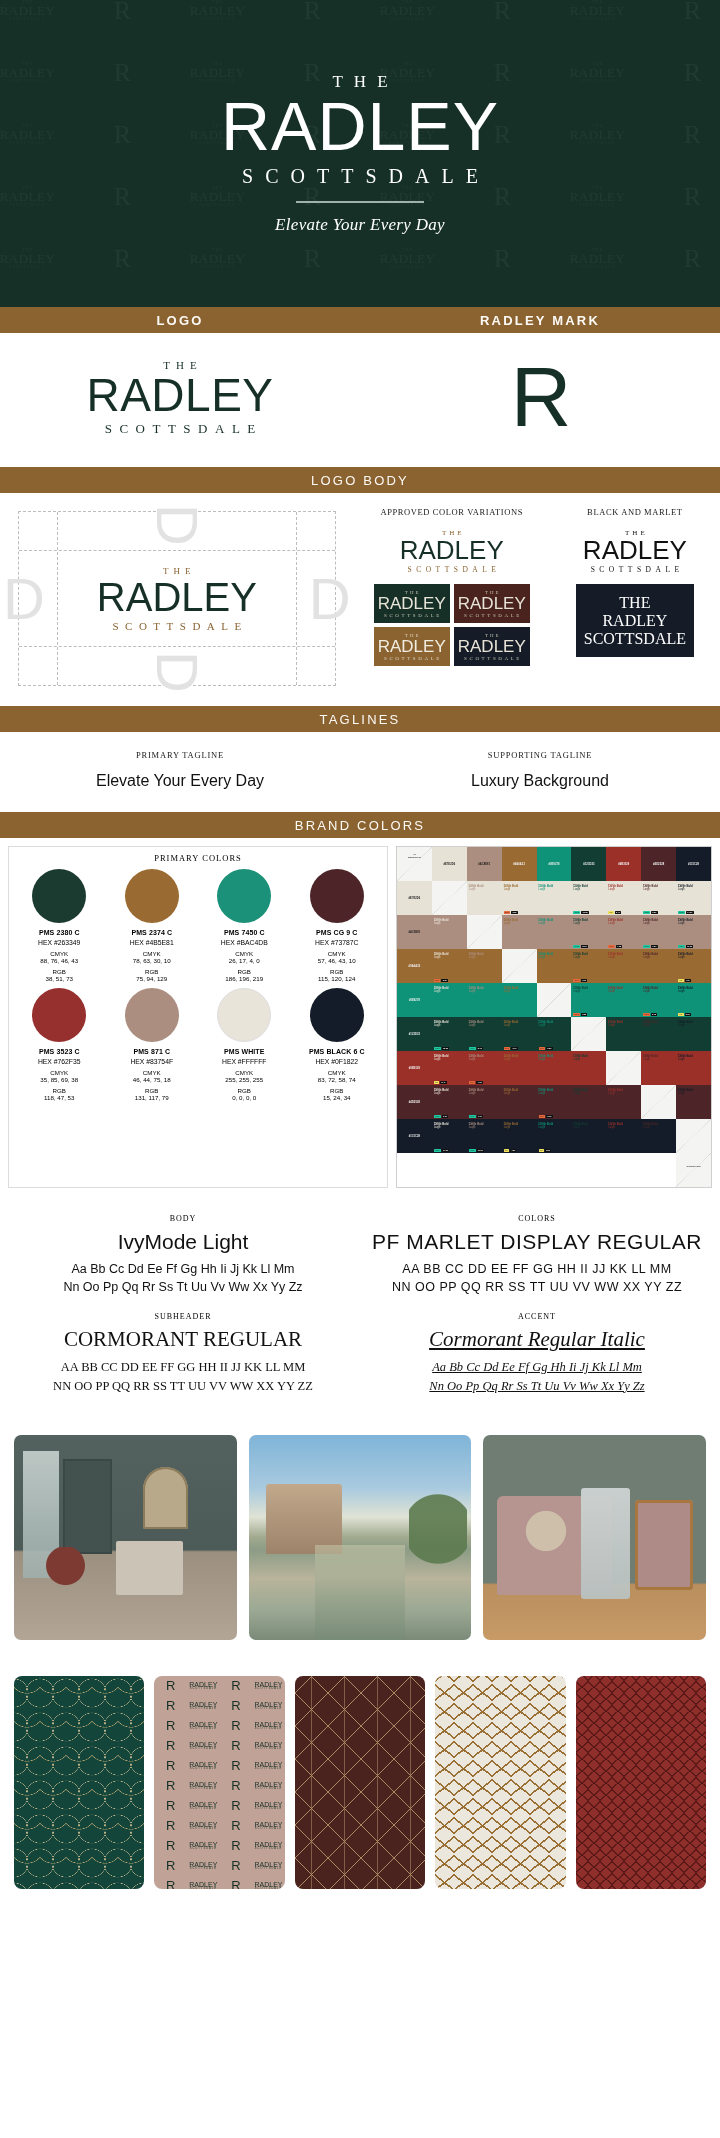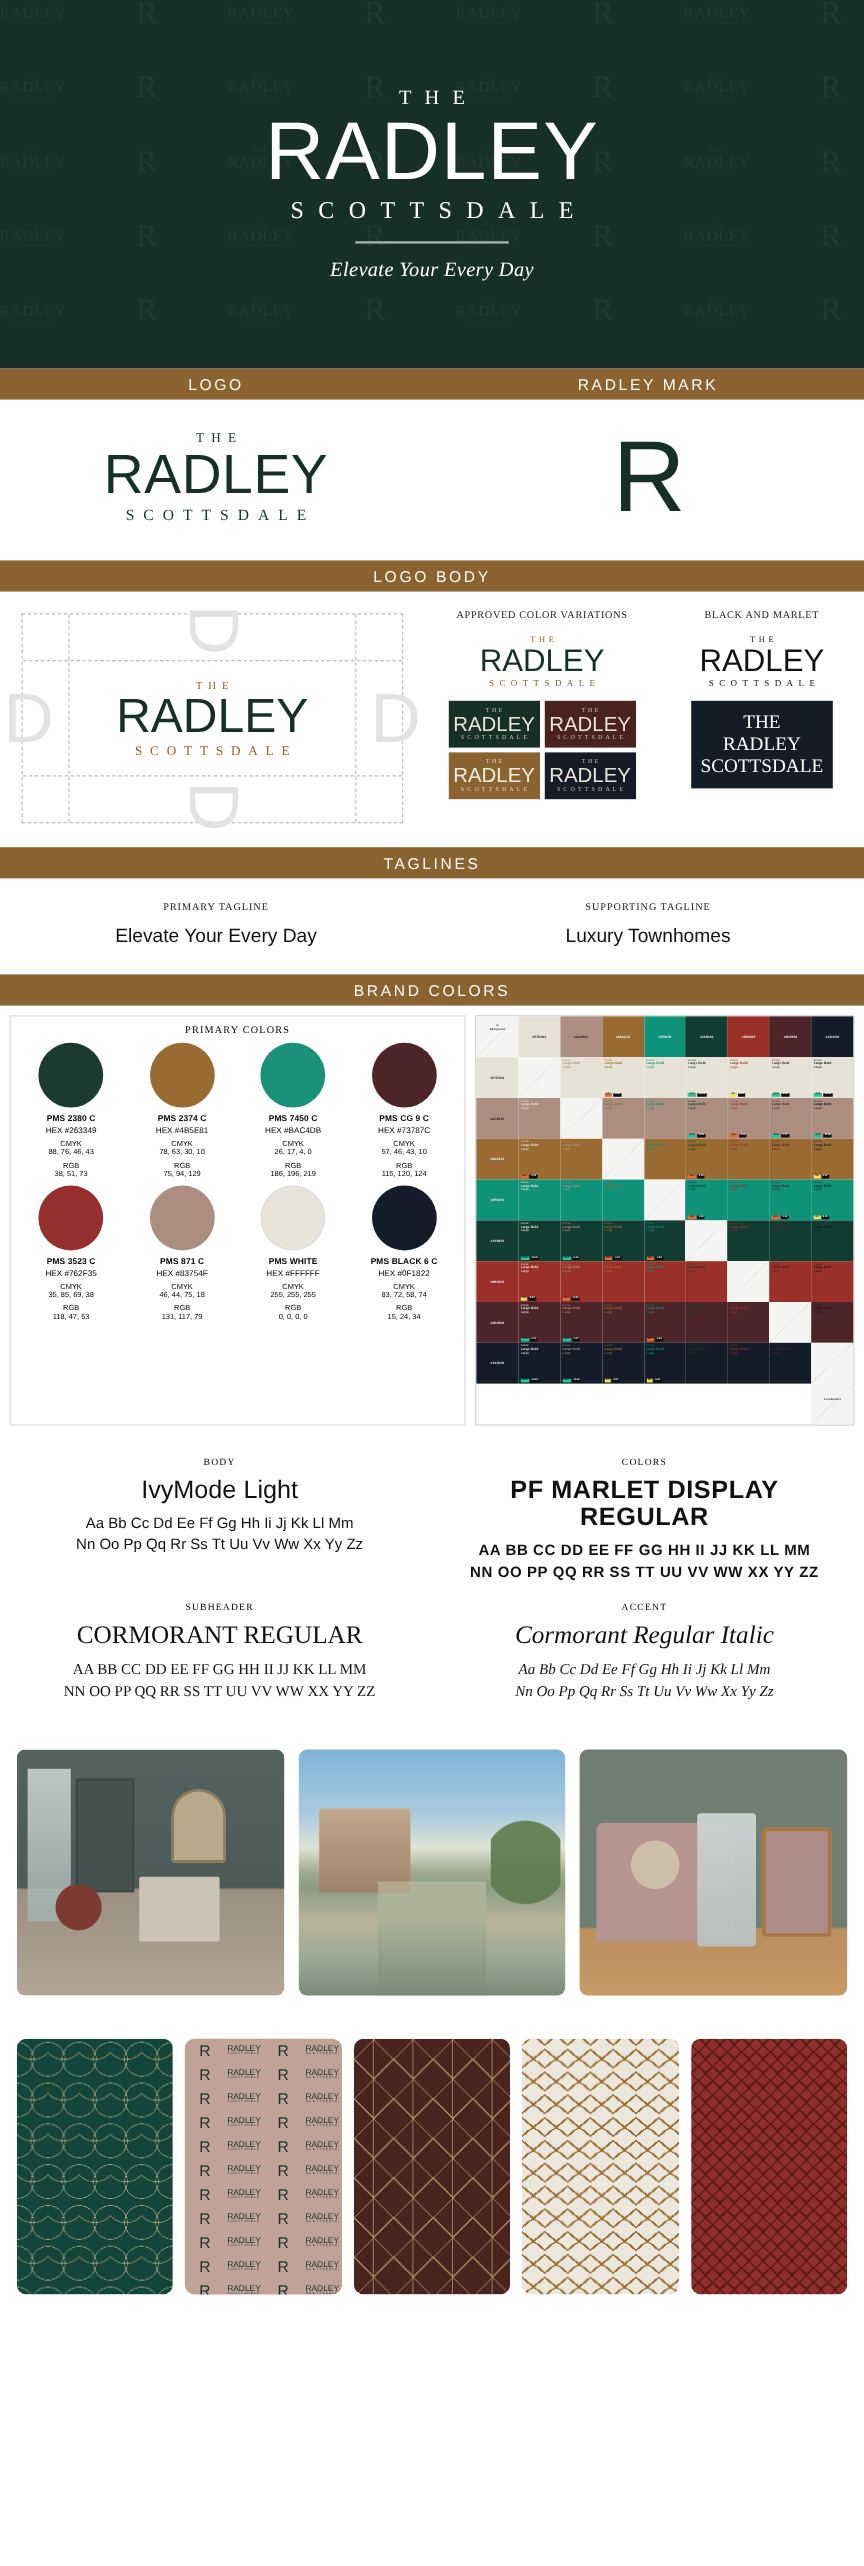--- a/index.html
+++ b/index.html
@@ -60,21 +60,21 @@
 
   
   .bar {
     background: #8b6331;
     color: #fdfaf5;
     height: 26px;
     display: flex; align-items: center; justify-content: center;
     font-family: "Liberation Sans", sans-serif;
     font-size: 13px; letter-spacing: 2.2px; font-weight: 400;
   }
-  .bar.split { justify-content: space-between; }
+  .bar.split { justify-content: space-between; font-weight: bold; }
   .bar .bar-cell { flex: 1; text-align: center; }
 
   
   .logo-row { display: flex; padding: 26px 0 30px; }
   .logo-col { flex: 1; display: flex; align-items: center; justify-content: center; }
   .lockup { text-align: center; color: #163028; }
   .lockup .l-the { font-size: 11px; letter-spacing: 6px; text-indent: 6px; font-family:"Liberation Serif",serif; }
   .lockup .l-name {
     font-size: 46px; line-height: 1; letter-spacing: .5px;
     font-family:"Liberation Sans", sans-serif; font-weight: 300; margin: 1px 0 3px;
@@ -168,23 +168,23 @@
   .corner-note { font-size:2.4px; font-family:"Liberation Sans",sans-serif; text-align:center; line-height:1.4; }
 
   
   .fonts { padding: 10px 6px 14px; }
   .font-row { display:flex; }
   .font-cell { flex:1; text-align:center; padding: 6px 10px 10px; }
   .font-label { font-size:8px; letter-spacing:1px; font-family:"Liberation Serif",serif; margin-bottom:7px; }
   .font-name { font-size:21px; color:#111; margin-bottom:7px; line-height:1.1; }
   .font-spec { font-size:12.5px; line-height:1.45; color:#111; }
   .ff-body { font-family:"Liberation Sans", sans-serif; font-weight:300; }
-  .ff-head { font-family:"Liberation Sans", sans-serif; font-weight:700; letter-spacing:.5px; }
+  .ff-head { font-family:"Liberation Sans", sans-serif; font-weight:400; letter-spacing:.5px; }
   .ff-sub  { font-family:"Liberation Serif", serif; font-weight:400; }
-  .ff-acc  { font-family:"Liberation Serif", serif; font-style:italic; }
+  .ff-acc  { font-family:"Liberation Serif", serif; font-style:italic;text-decoration:underline; }
 
   
   .photos { display:flex; gap:12px; padding: 16px 14px 20px; }
   .photo { flex:1; height: 205px; border-radius: 7px; overflow:hidden; position:relative; }
 
   .ph1 { background:
       radial-gradient(ellipse 30px 26px at 56% 66%, rgba(255,170,60,.95), rgba(255,140,30,0) 70%),
       linear-gradient(to bottom, #53625f 0%, #4c5a58 56%, #9b8f80 57%, #b2a595 100%); }
   .ph1:before { content:""; position:absolute; left:4%; top:8%; width:16%; height:62%;
       background:linear-gradient(to bottom,#cfd9d6,#9fb0ad); opacity:.85; }
@@ -395,21 +395,21 @@
   <div class="bar">
     <span>TAGLINES</span>
   </div>
   <div class="taglines">
     <div class="tagline-col">
       <div class="tagline-label">PRIMARY TAGLINE</div>
       <div class="tagline-val">Elevate Your Every Day</div>
     </div>
     <div class="tagline-col">
       <div class="tagline-label">SUPPORTING TAGLINE</div>
-      <div class="tagline-val">Luxury Townhomes</div>
+      <div class="tagline-val">Luxury Background</div>
     </div>
   </div>
 
   <div class="bar">
     <span>BRAND COLORS</span>
   </div>
   <div class="colors-wrap">
     <div class="primary-box">
       <div class="primary-title">PRIMARY COLORS</div>
       <div class="swatch-grid" id="swatches">

